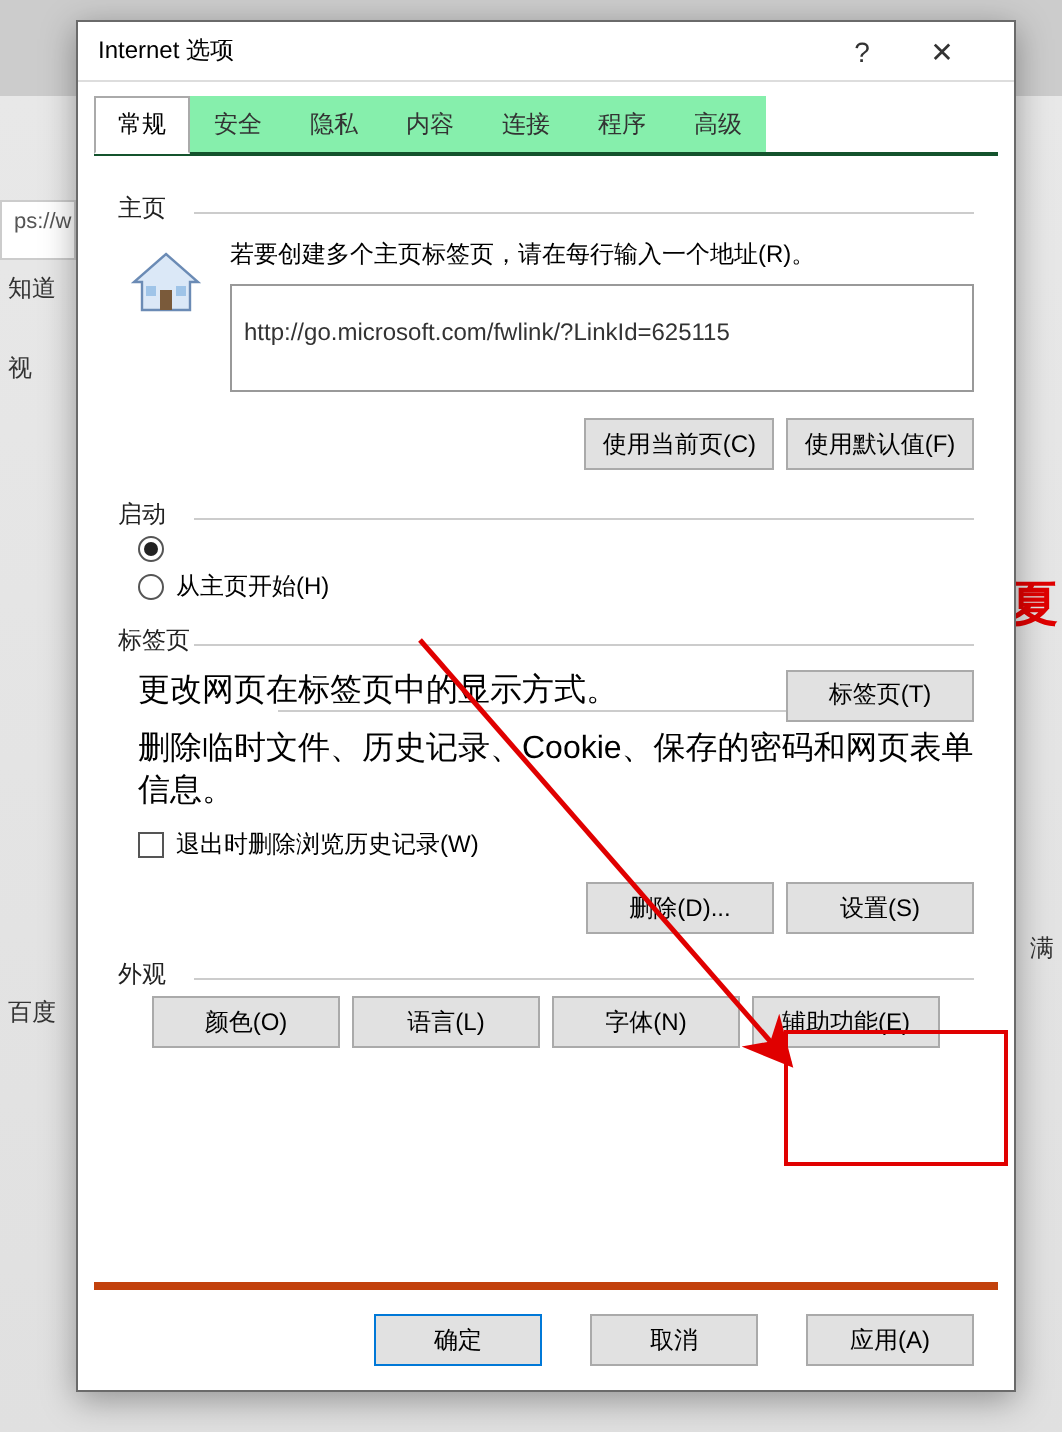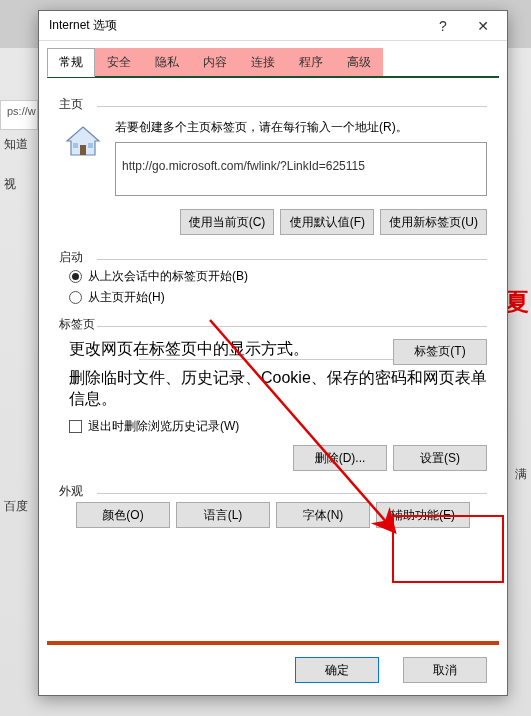--- a/index.html
+++ b/index.html
@@ -38,42 +38,42 @@
     background: #fff;
     border: 1px solid #6a6a6a;
     box-shadow: 0 4px 16px rgba(0,0,0,0.35);
     display: flex;
     flex-direction: column;
   }
   .titlebar {
     height: 30px;
     display: flex;
     align-items: center;
-    padding: 0 4px 0 10px;
+    padding: 0 16px 0 10px;
     background: #fff;
     border-bottom: 1px solid #ddd;
   }
   .titlebar .title { flex: 1; font-size: 12px; }
   .titlebar .btn {
     width: 40px; height: 28px;
     display: flex; align-items: center; justify-content: center;
     font-size: 14px; color: #333;
   }
   .tabstrip {
     display: flex;
     padding: 6px 8px 0 8px;
     background: #fff;
   }
   .tab {
     padding: 5px 11px;
     border: 1px solid transparent;
     font-size: 12px;
     position: relative;
     top: 1px;
-    background: #fca5a5;
+    background: #86efac;
   }
   .tab.active {
     border: 1px solid #aaa;
     border-bottom: 1px solid #fff;
     background: #fff;
     z-index: 2;
   }
   .tab:not(.active) { color: #333; }
   .content {
     flex: 1;
@@ -197,28 +197,26 @@
         </svg>
       </div>
       <div class="home-body">
         <div class="home-desc">若要创建多个主页标签页，请在每行输入一个地址(R)。</div>
         <textarea class="url-box" style="">http://go.microsoft.com/fwlink/?LinkId=625115</textarea>
       </div>
     </div>
     <div class="btn-row" style="margin-top:10px">
       <button class="wbtn">使用当前页(C)</button>
       <button class="wbtn">使用默认值(F)</button>
-      <button class="wbtn">使用新标签页(U)</button>
     </div>
 
     <div class="group-label" style="margin-top:14px">启动</div>
     <hr class="group-line">
     <div class="radio-row">
       <span class="radio checked"></span>
-      <span>从上次会话中的标签页开始(B)</span>
     </div>
     <div class="radio-row">
       <span class="radio"></span>
       <span>从主页开始(H)</span>
     </div>
 
     <div class="group-label" style="margin-top:10px">标签页</div>
     <hr class="group-line">
     <div class="split-row">
       <div class="section-desc">更改网页在标签页中的显示方式。</div>
@@ -244,20 +242,21 @@
       <button class="wbtn">语言(L)</button>
       <button class="wbtn">字体(N)</button>
       <button class="wbtn">辅助功能(E)</button>
     </div>
 
   </div>
 
   <div class="footer">
     <button class="wbtn primary" style="min-width:84px">确定</button>
     <button class="wbtn" style="min-width:84px">取消</button>
+    <button class="wbtn" style="min-width:84px">应用(A)</button>
   </div>
 
 </div>
 
 <div class="highlight-box" style="left:392px; top:515px; width:112px; height:68px;"></div>
 
 <svg class="arrow" style="left:200px; top:310px;" width="230" height="250">
   <defs>
     <marker id="ah" markerWidth="12" markerHeight="12" refX="9" refY="5" orient="auto">
       <path d="M0,0 L10,5 L0,10 L3,5 Z" fill="#e00000"></path>

